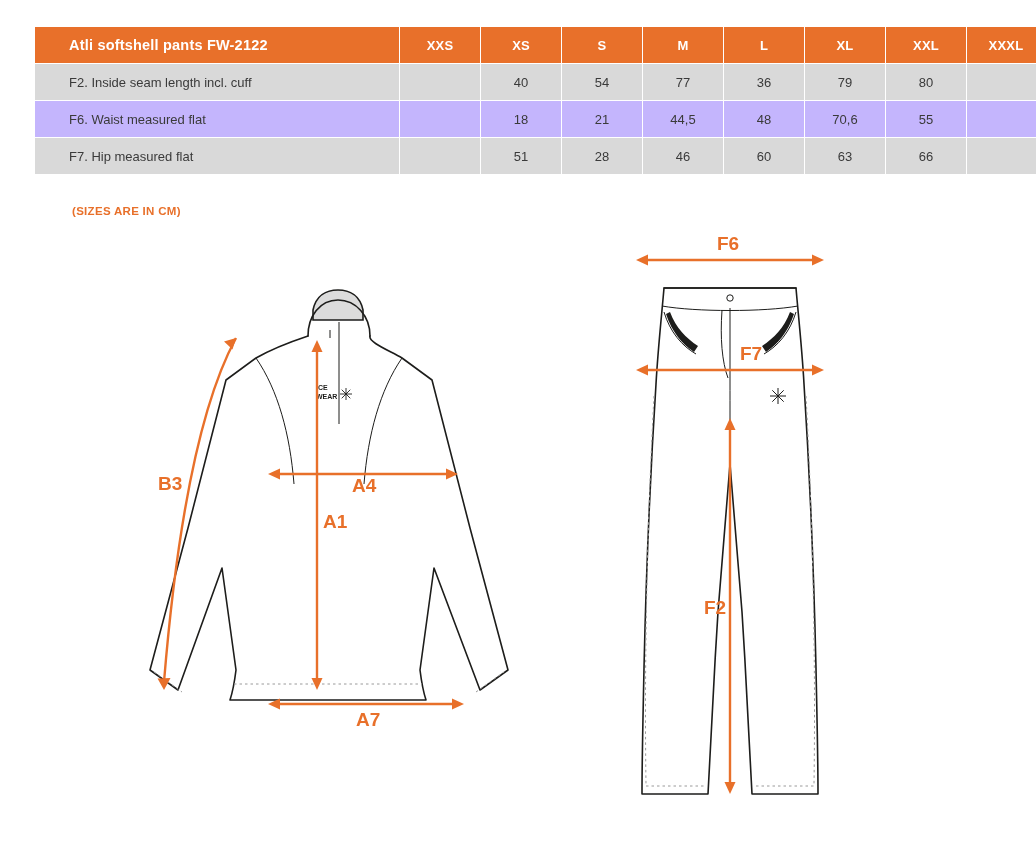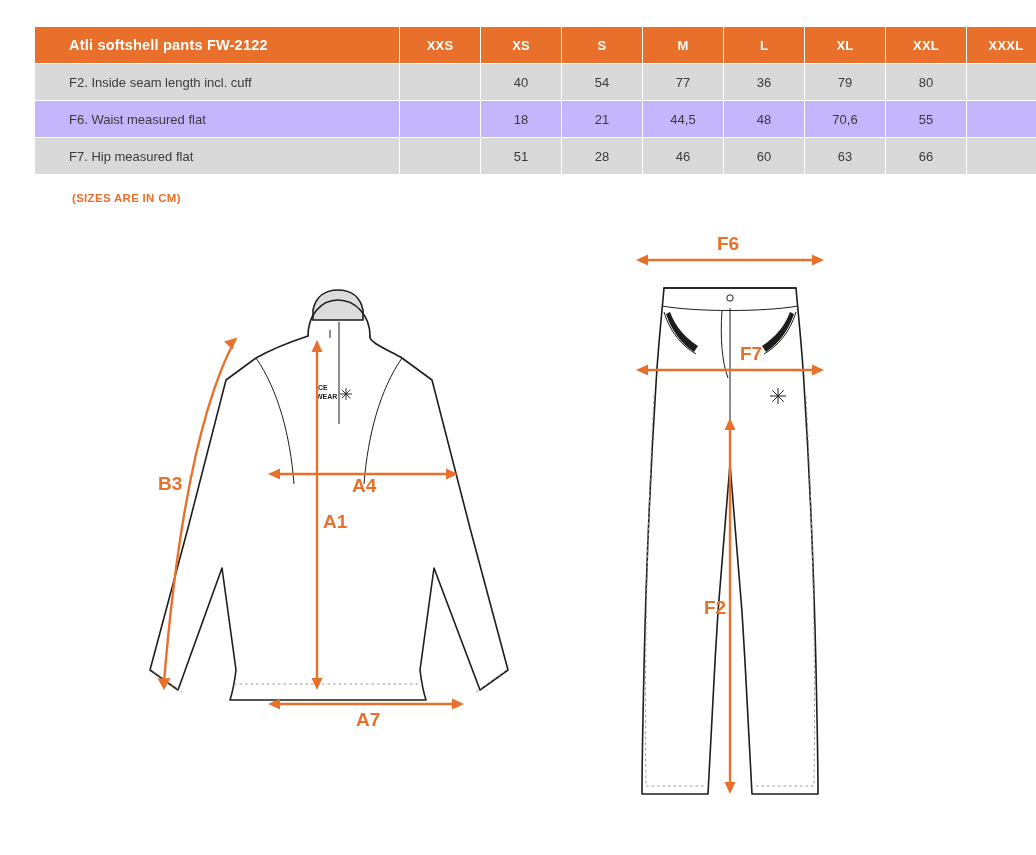--- a/index.html
+++ b/index.html
@@ -60,21 +60,21 @@
   table.size-table tbody tr.alt td {
     background: #c4b5fd;
   }
   table.size-table tbody td.row-label {
     text-align: left;
     padding-left: 34px;
   }
   .units-note {
     position: absolute;
     left: 72px;
-    top: 192px;
+    top: 205px;
     color: #e8702a;
     font-size: 11.5px;
     font-weight: bold;
     letter-spacing: 0.3px;
   }
 
   
   .drawings {
     position: absolute;
     left: 0;

